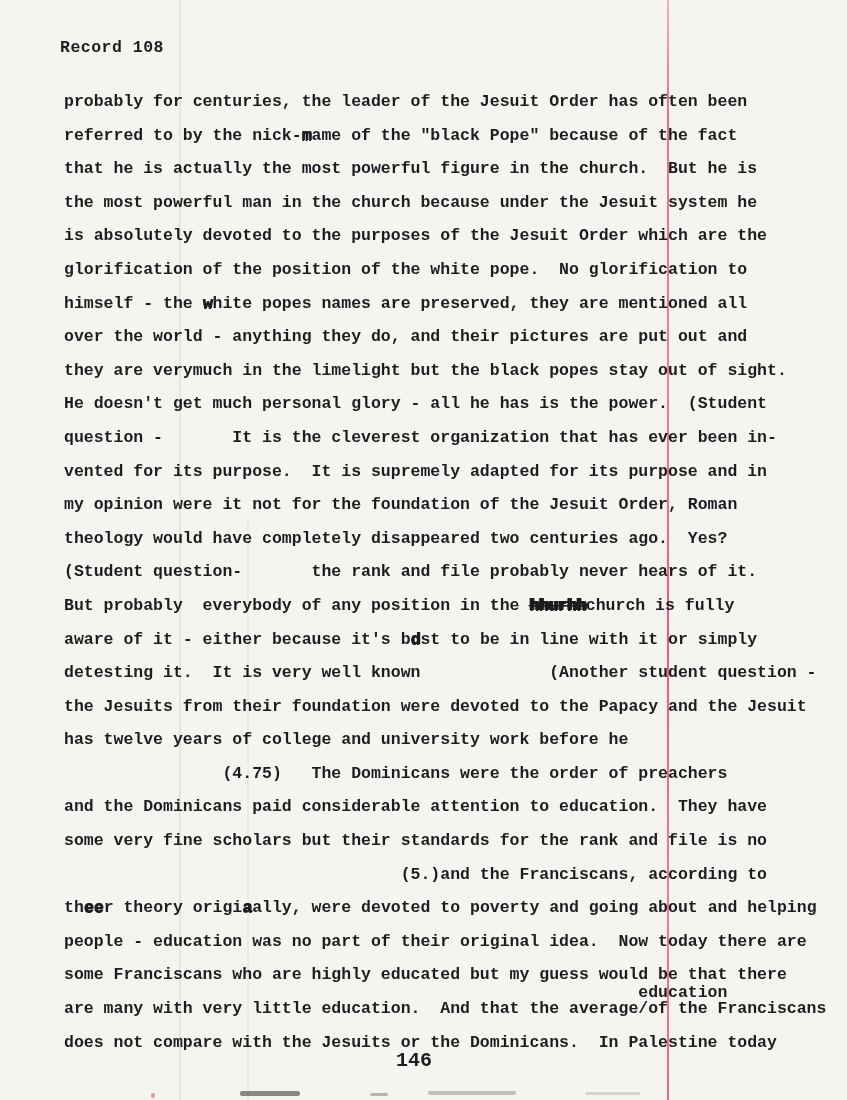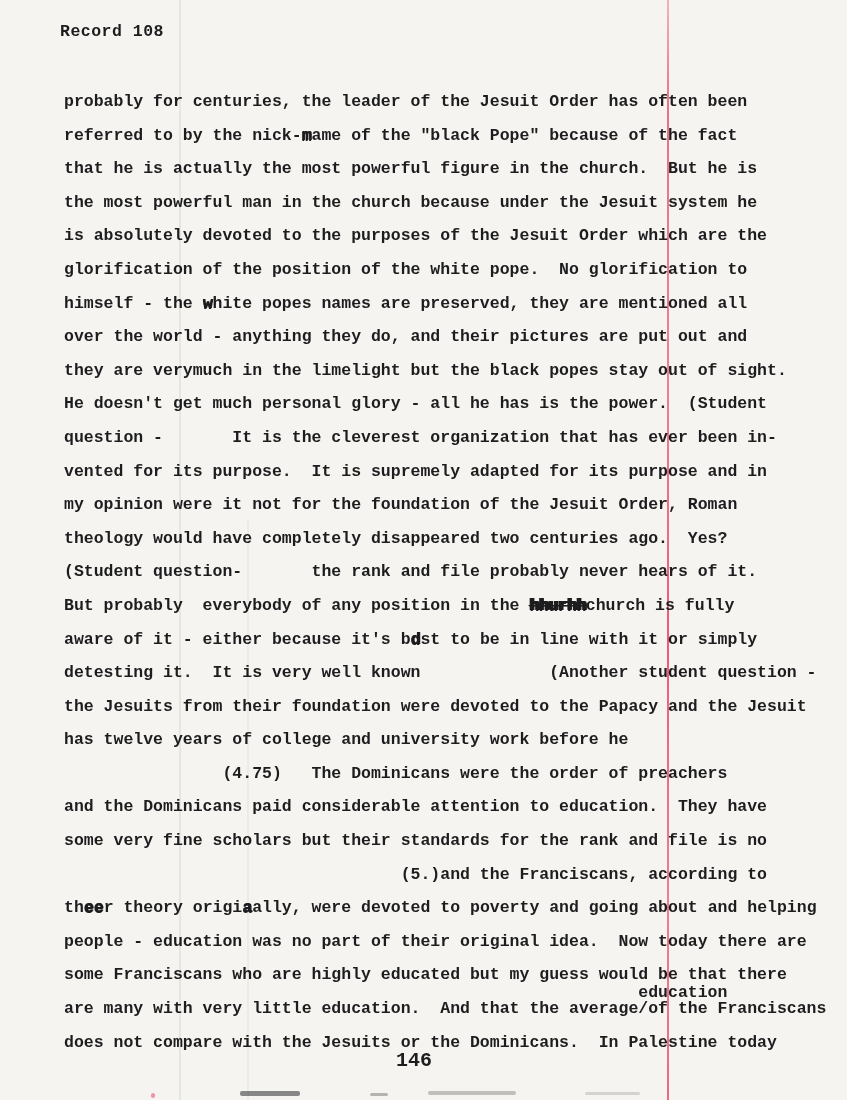--- a/index.html
+++ b/index.html
@@ -11,21 +11,21 @@
   .page{
     position:relative;
     width:847px;height:1100px;
     background:var(--paper);
     overflow:hidden;
     font-family:"Liberation Mono","DejaVu Sans Mono",monospace;
     font-weight:700;
     color:var(--ink);
   }
   .header{
-    position:absolute;left:60px;top:24px;
+    position:absolute;left:60px;top:40px;
     font-size:16.5px;line-height:1;
     letter-spacing:0.5px;
   }
   .lines{
     position:absolute;left:64px;top:85px;
     font-size:16.5px;line-height:33.6px;
     white-space:pre;
   }
   .line{height:33.6px;position:relative;}
   

